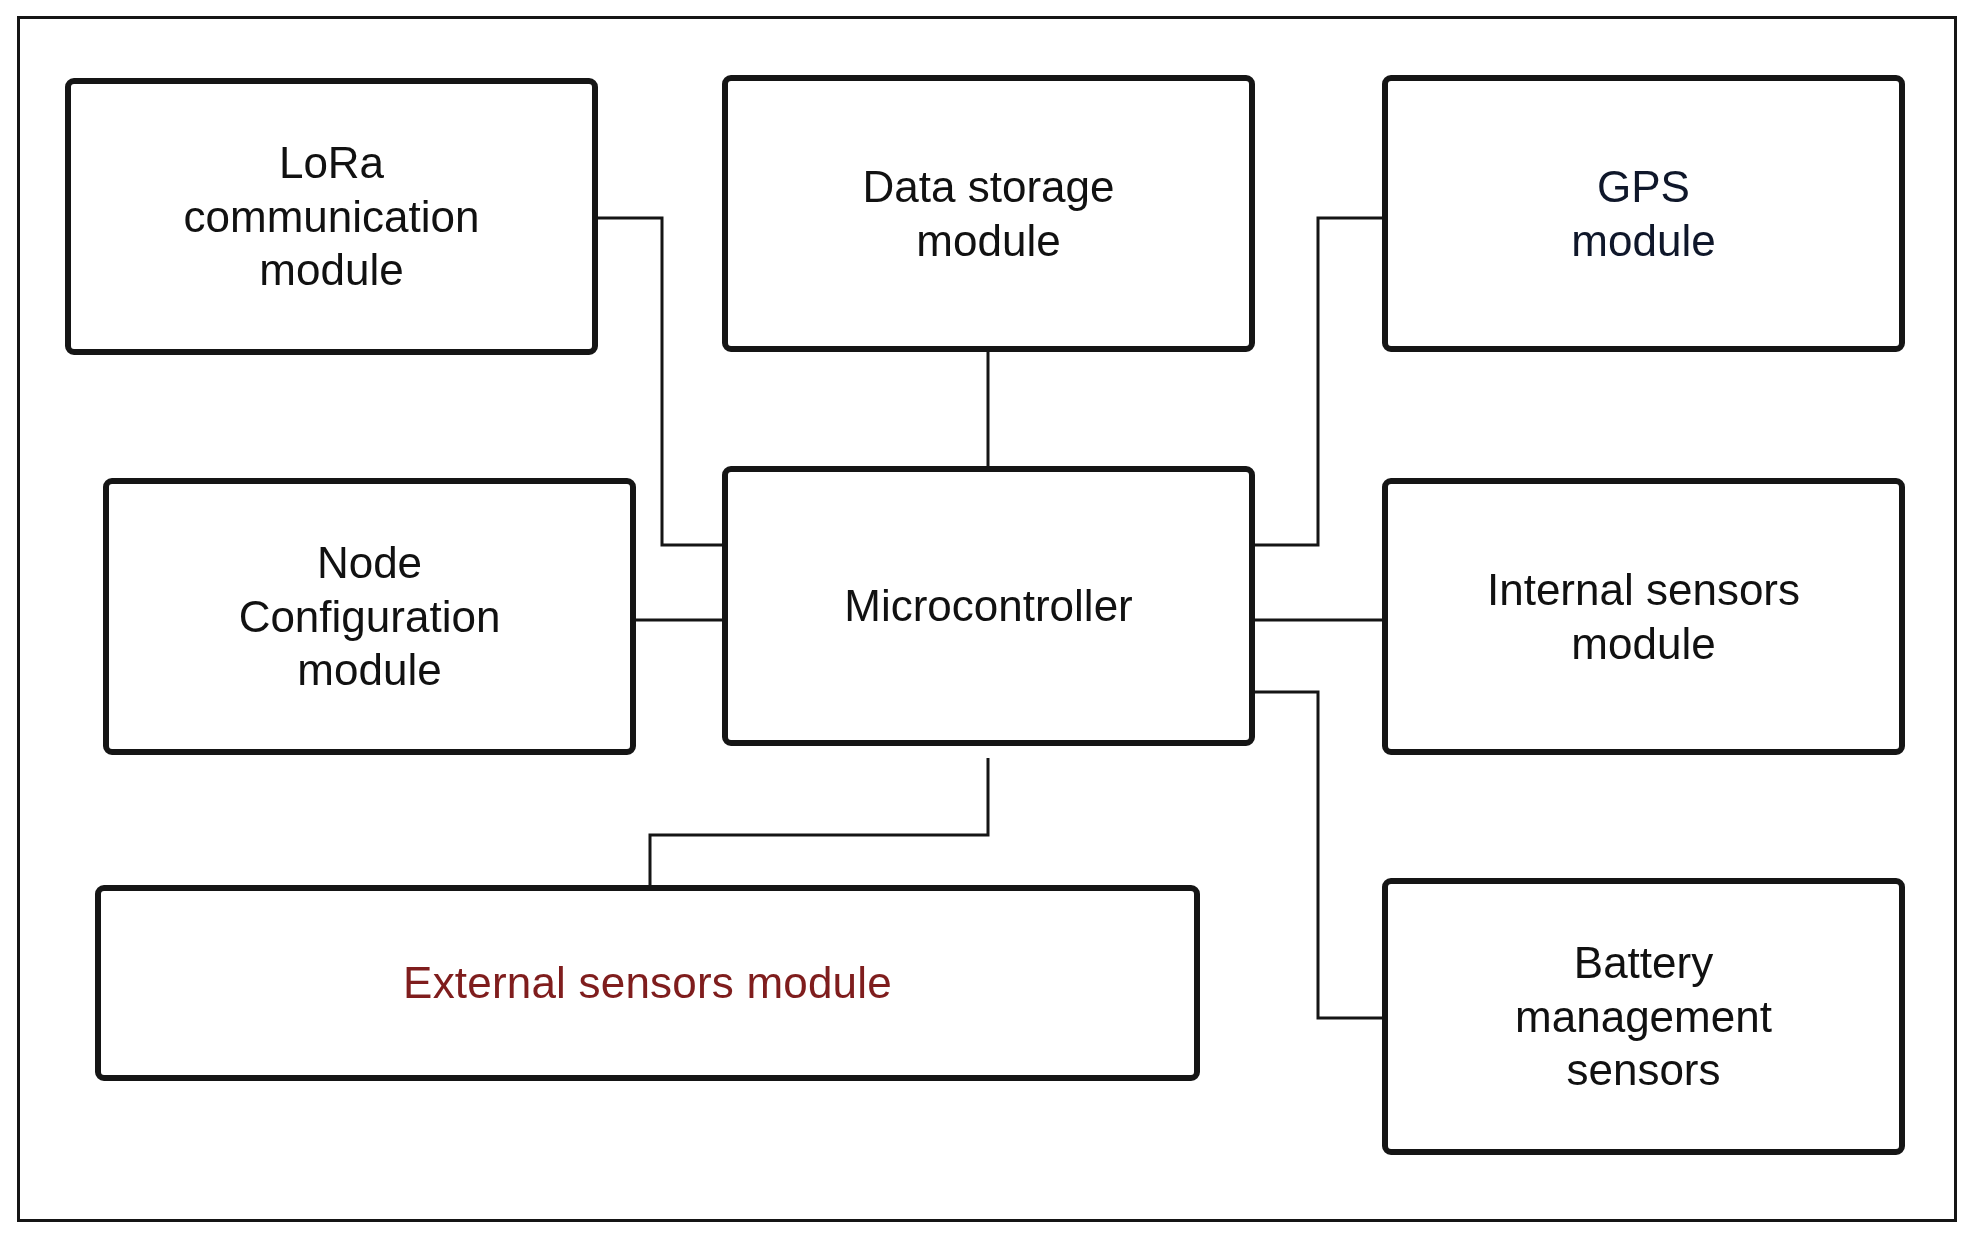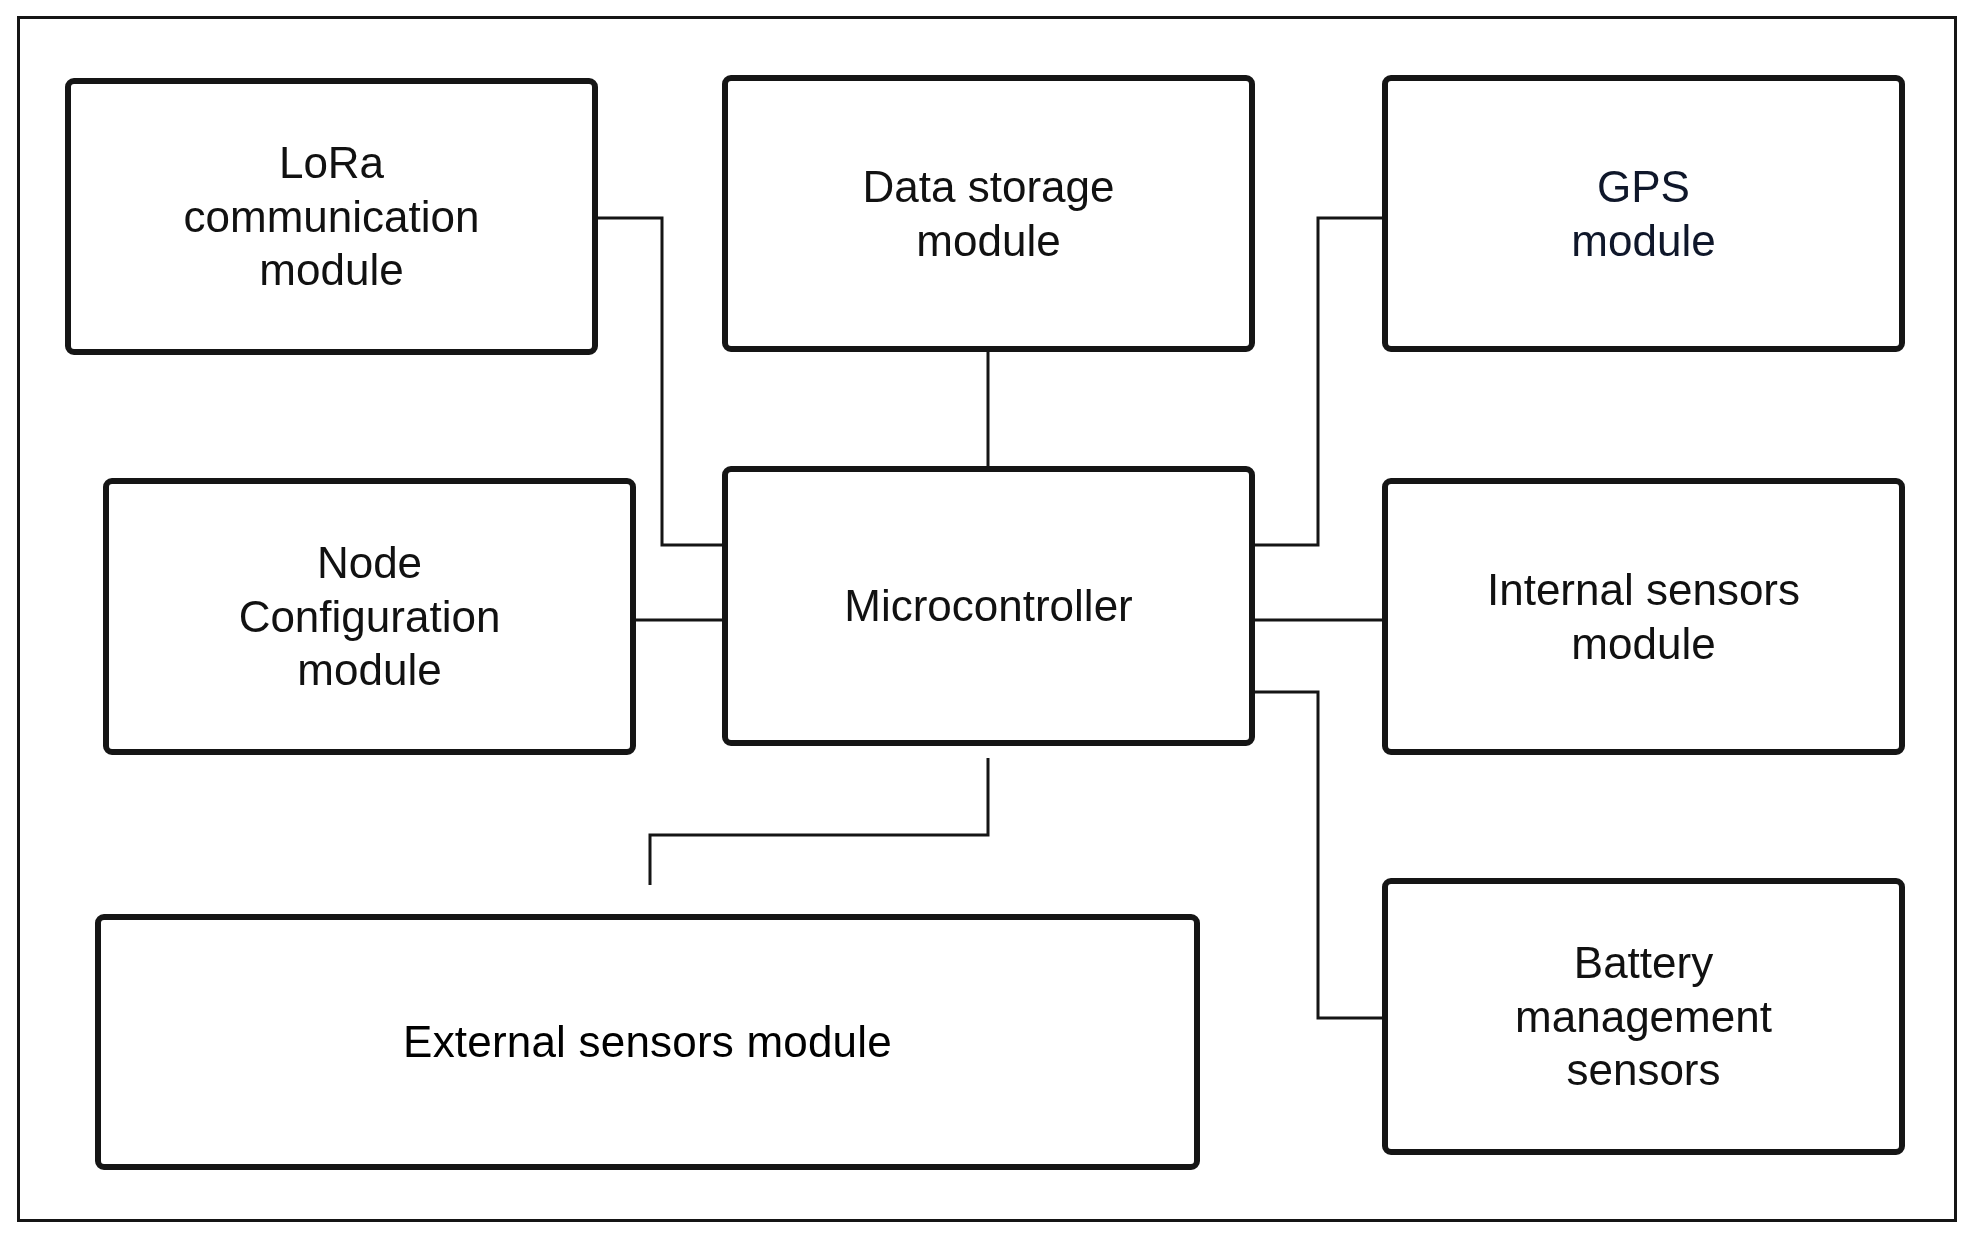--- a/index.html
+++ b/index.html
@@ -98,21 +98,21 @@
 Configuration
 module</span>
       </div>
       <div class="node" style="left: 722px; top: 466px; width: 533px; height: 280px; font-size: 44px; border-color: rgb(21, 21, 21); color: rgb(17, 17, 17);">
         <span class="label">Microcontroller</span>
       </div>
       <div class="node" style="left: 1382px; top: 478px; width: 523px; height: 277px; font-size: 44px; border-color: rgb(21, 21, 21); color: rgb(17, 17, 17);">
         <span class="label">Internal sensors
 module</span>
       </div>
-      <div class="node wide" style="left: 95px; top: 885px; width: 1105px; height: 256px; font-size: 44px; border-color: rgb(21, 21, 21); color: #000000; margin-top: 29px;">
+      <div class="node wide" style="left: 95px; top: 885px; width: 1105px; height: 196px; font-size: 44px; border-color: rgb(21, 21, 21); color: #7f1d1d;">
         <span class="label">External sensors module</span>
       </div>
       <div class="node" style="left: 1382px; top: 878px; width: 523px; height: 277px; font-size: 44px; border-color: rgb(21, 21, 21); color: rgb(17, 17, 17);">
         <span class="label">Battery
 management
 sensors</span>
       </div>
     </div>
 
 </div>

